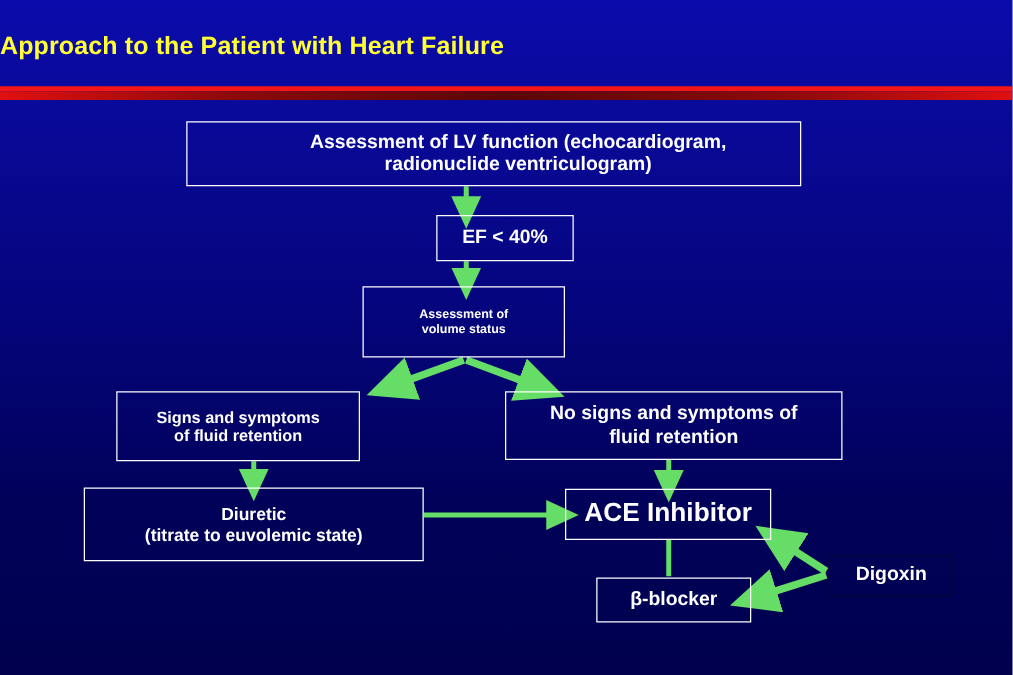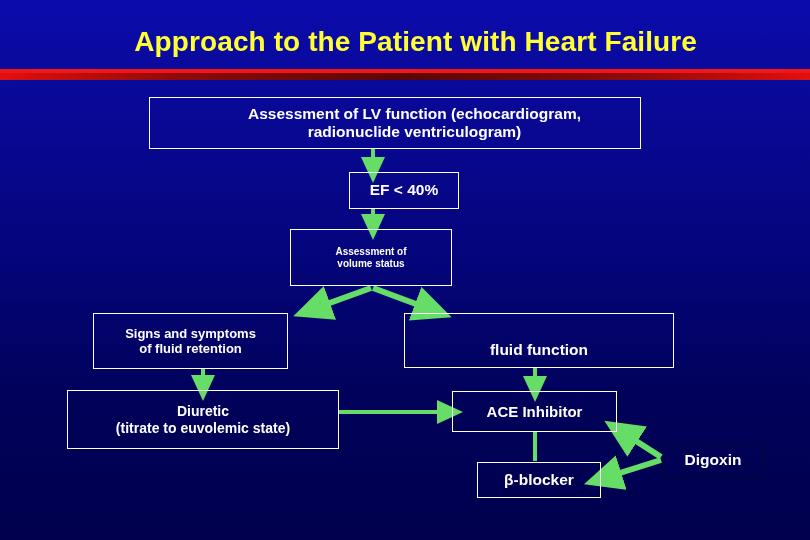--- a/index.html
+++ b/index.html
@@ -19,23 +19,23 @@
     background: linear-gradient(to bottom, #0b0bac 0%, #0a0a9e 12%, #05057e 45%, #010159 75%, #00004e 100%);
     overflow: hidden;
   }
 
   
   .title {
     position: absolute;
     left: 0;
     top: 26px;
     width: 697px;
-    text-align: right;
+    text-align: left;
     color: #ffff33;
-    font-size: 28px;
+    font-size: 20px;
     font-weight: bold;
     letter-spacing: 0.1px;
     white-space: nowrap;
   }
 
   
   .redbar {
     position: absolute;
     left: 0;
     top: 69px;
@@ -74,21 +74,21 @@
   .box.dark-border {
     border: 1px solid #050536;
   }
 
   #box-assessment-lv { left: 149px; top: 97px;  width: 492px; height: 52px; font-size: 15.5px; padding-left: 39px; }
   #box-ef40          { left: 318px; top: 172px; width: 110px; height: 37px; font-size: 15.5px; margin-left: 31px; }
   #box-volume-status { left: 290px; top: 229px; width: 162px; height: 57px; font-size: 10px; }
   #box-signs         { left: 93px;  top: 313px; width: 195px; height: 56px; font-size: 13px; }
   #box-no-signs      { left: 404px; top: 313px; width: 270px; height: 55px; font-size: 15.5px; }
   #box-diuretic      { left: 67px;  top: 390px; width: 272px; height: 59px; font-size: 14px; }
-  #box-ace           { left: 452px; top: 391px; width: 165px; height: 41px; font-size: 15px; }
+  #box-ace           { left: 452px; top: 391px; width: 165px; height: 41px; font-size: 21px; }
   #box-beta          { left: 477px; top: 462px; width: 124px; height: 36px; font-size: 15.5px; }
   #box-digoxin       { left: 663px; top: 444px; width: 100px; height: 33px; font-size: 15.5px; }
 
   
   #connectors {
     position: absolute;
     left: 0;
     top: 0;
     width: 810px;
     height: 540px;
@@ -155,22 +155,22 @@
 
   <div class="box" id="box-signs">
     <span>
       <span>Signs and symptoms</span><br>
       <span>of fluid retention</span>
     </span>
   </div>
 
   <div class="box" id="box-no-signs">
     <span>
-      <br>
-      <span>fluid function</span>
+      <span>No signs and symptoms of</span><br>
+      <span>fluid retention</span>
     </span>
   </div>
 
   <div class="box" id="box-diuretic">
     <span>
       <span>Diuretic</span><br>
       <span>(titrate to euvolemic state)</span>
     </span>
   </div>
 

